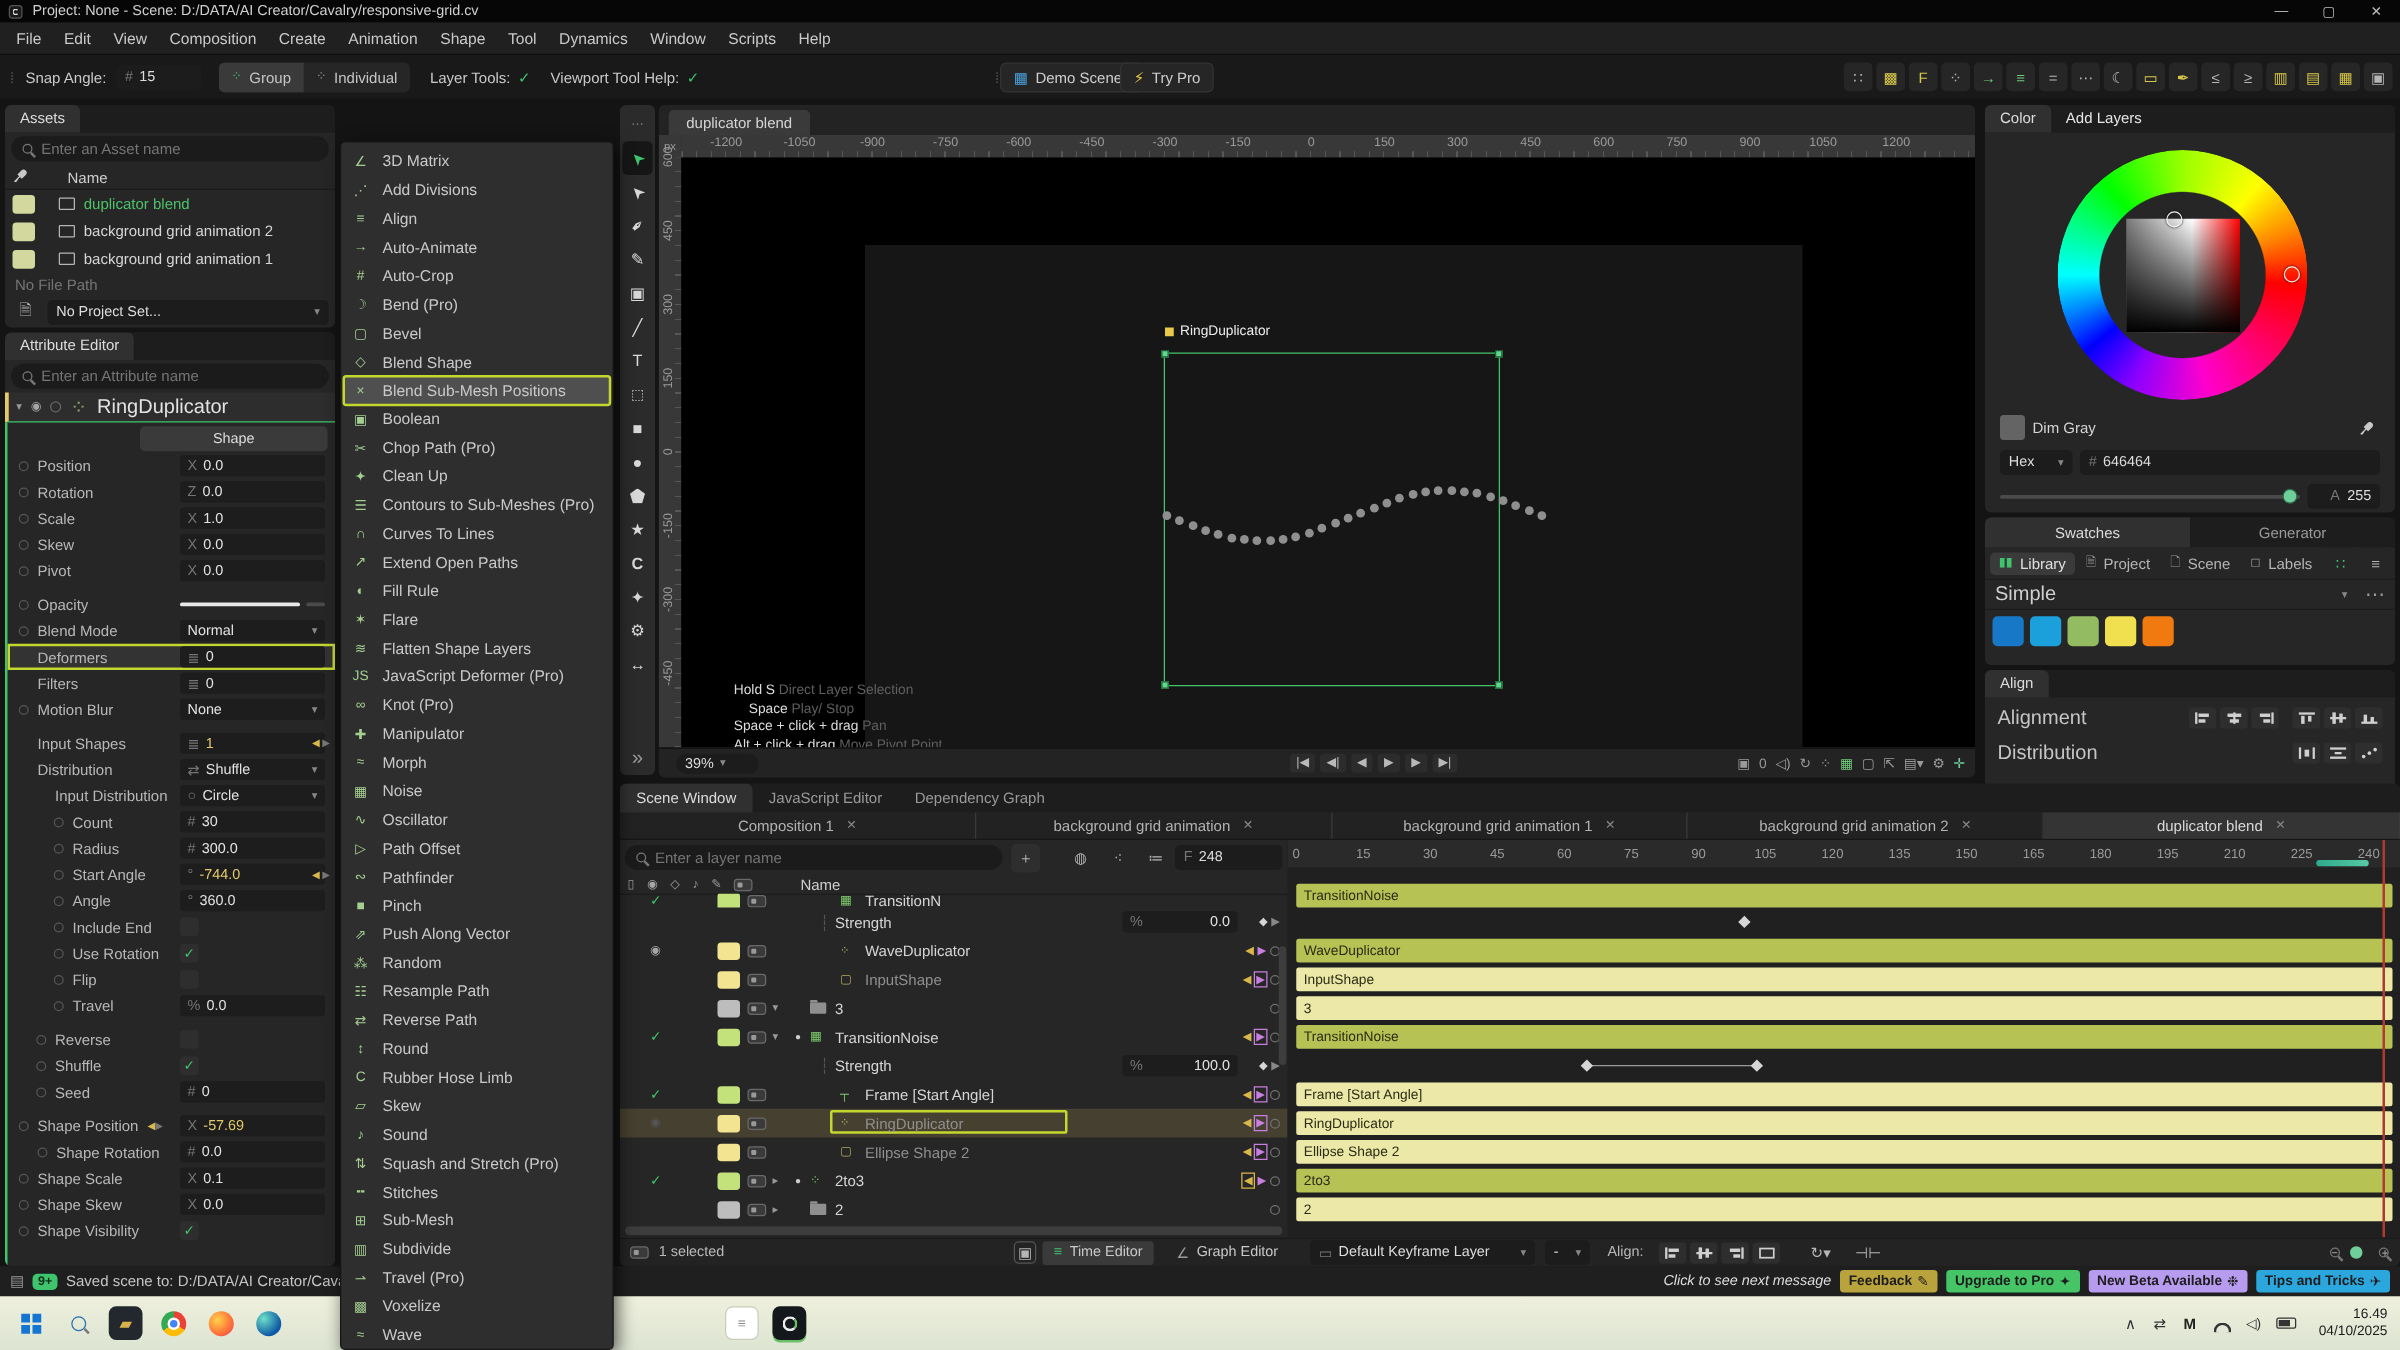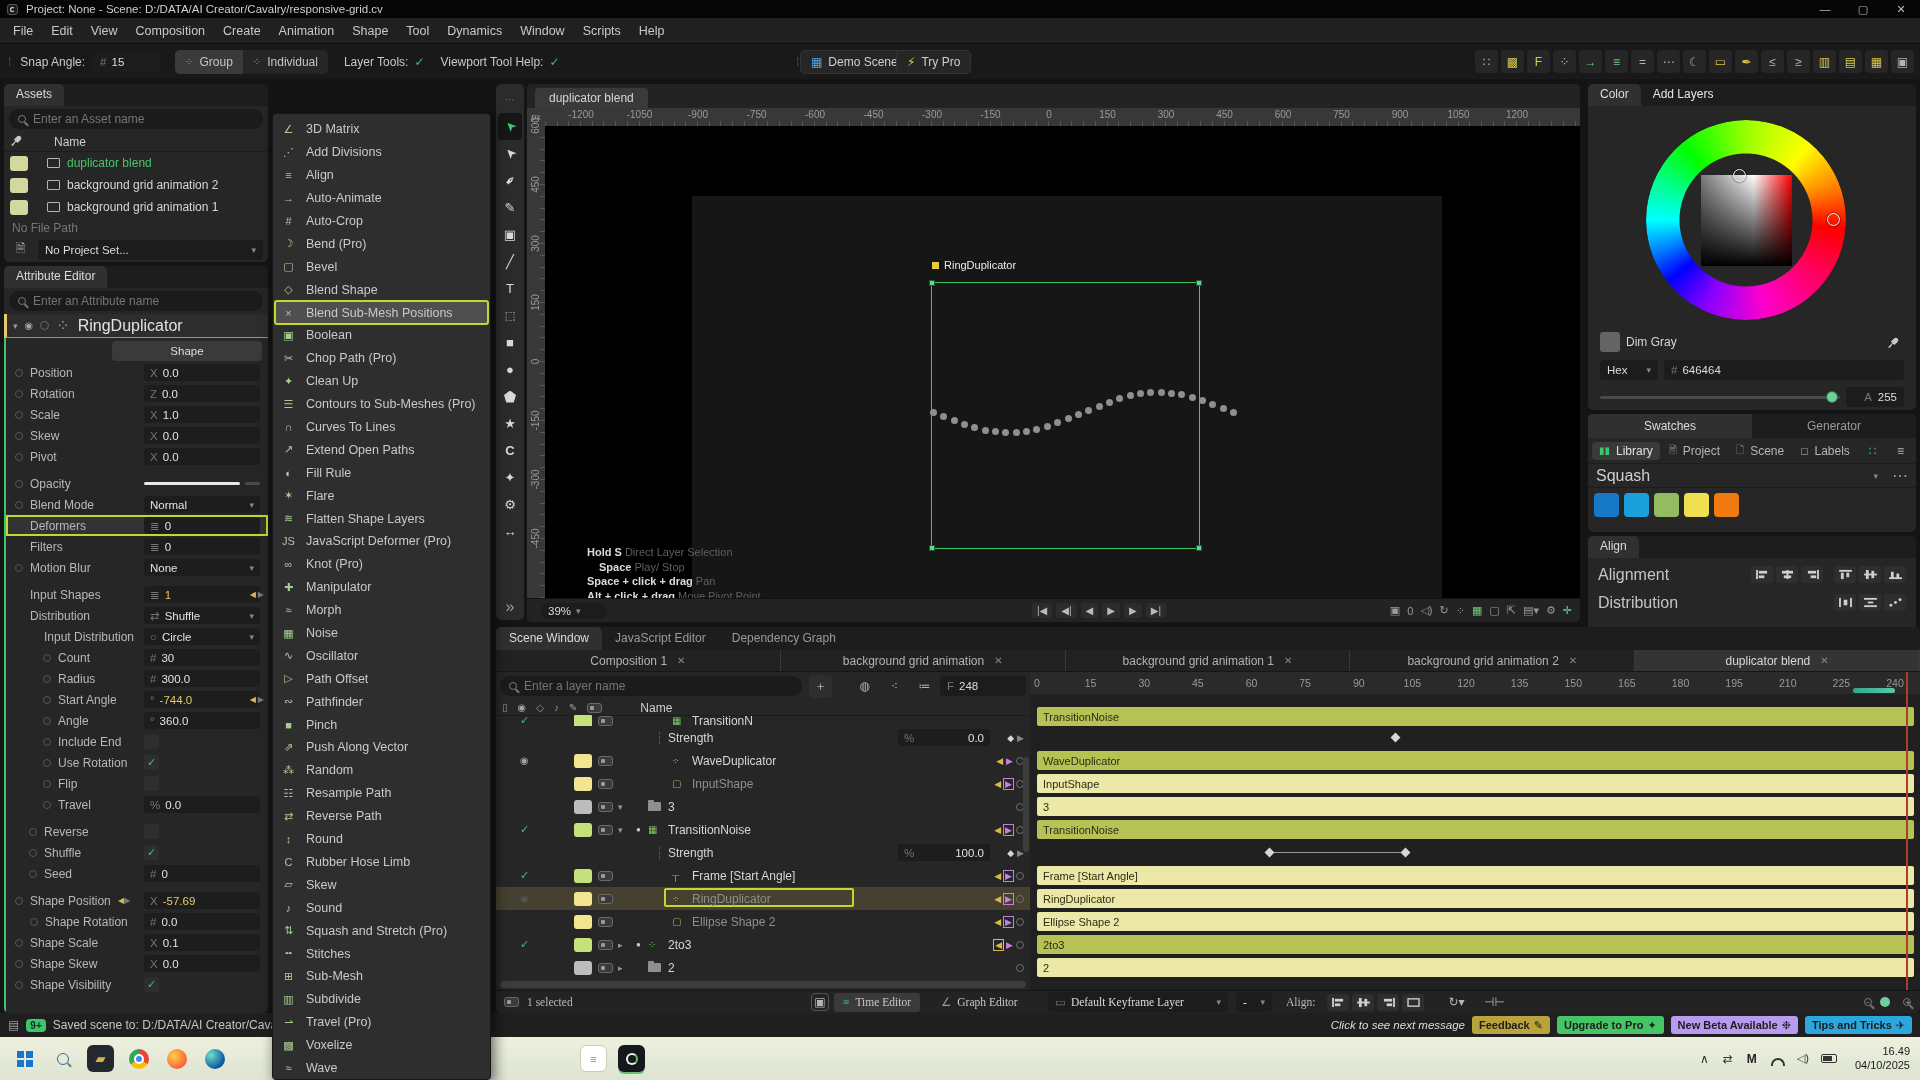--- a/index.html
+++ b/index.html
@@ -66,21 +66,21 @@
   .ruler-v span{position:absolute;left:1px;font-size:10px;color:#9a9a9a;transform:rotate(-90deg);transform-origin:center;width:30px;text-align:center;margin-left:-8px;}
   .corner{position:absolute;left:0;top:24px;width:18px;height:18px;background:#383838;font-size:9px;color:#9a9a9a;display:flex;align-items:center;justify-content:center;}
   .canvas{position:absolute;left:18px;top:42px;right:0;bottom:24px;background:#000;overflow:hidden;}
   .comp{position:absolute;background:#161616;}
   .selbox{position:absolute;border:1px solid #43c46b;}
   .hdl{position:absolute;width:6px;height:6px;background:#5fd88b;border:1px solid #1d5c34;}
   .ringlbl{position:absolute;display:flex;align-items:center;gap:5px;font-size:11px;color:#ececec;}
   .ringlbl i{width:7px;height:7px;background:#e8c94a;}
   .dot{position:absolute;width:7px;height:7px;border-radius:50%;background:#8f8f8f;}
   .helpl{position:absolute;font-size:11px;white-space:nowrap;}
-  .helpl b{color:#dcdcdc;font-weight:bold;}
+  .helpl b{color:#dcdcdc;font-weight:normal;}
   .helpl span{color:#5f5f5f;}
   .playbar{position:absolute;left:0;bottom:0;width:100%;height:24px;background:#232323;border-top:1px solid #111;display:flex;align-items:center;}
   .trans{display:flex;gap:4px;position:absolute;left:505px;}
   .trans span{color:#b9b9b9;font-size:10px;background:#2c2c2c;border-radius:3px;padding:2px 5px;}
   .vicons{position:absolute;right:8px;display:flex;gap:7px;align-items:center;color:#9a9a9a;font-size:11px;}
   
   .rp{position:absolute;left:1588px;top:84px;width:328px;height:929px;}
   .wheel{position:absolute;border-radius:50%;
     background:conic-gradient(from 0deg,#9f0,#ff0 40deg,#f80 68deg,#f00 95deg,#f06 130deg,#f0c 168deg,#80f 205deg,#00f 232deg,#08f 252deg,#0ff 270deg,#0f8 295deg,#0f0 320deg,#9f0 360deg);
     -webkit-mask:radial-gradient(circle,transparent 66px,#000 67px);mask:radial-gradient(circle,transparent 66px,#000 67px);}
@@ -111,21 +111,21 @@
   .kf3{position:absolute;right:6px;display:flex;gap:3px;align-items:center;font-size:9px;}
   .kf3 .c{width:8px;height:8px;border:1px solid #6f6f6f;border-radius:50%;}
   .pfield{position:absolute;right:40px;width:92px;height:17px;background:#1d1d1d;border-radius:3px;display:flex;align-items:center;gap:5px;padding:0 6px;font-size:11.5px;color:#e2e2e2;}
   .tl{position:absolute;left:534px;top:45px;width:890px;height:318px;overflow:hidden;background:#202020;}
   .tlruler{position:absolute;left:0;top:0;width:100%;height:22px;background:#2a2a2a;}
   .tlruler span{position:absolute;top:5px;font-size:10.5px;color:#9a9a9a;transform:translateX(-50%);}
   .bar{position:absolute;height:19px;border-radius:2px;font-size:11px;display:flex;align-items:center;padding-left:6px;color:#2c2c14;white-space:nowrap;overflow:hidden;}
   .bar.olive{background:#b6c254;}
   .bar.pale{background:#ece9a8;}
   .kdi{position:absolute;width:7px;height:7px;background:#d6d6d6;transform:rotate(45deg);}
-  .bbar{position:absolute;left:0;bottom:0;width:100%;height:23px;background:#232323;border-top:1px solid #141414;border-radius:0 0 5px 5px;display:flex;align-items:center;font-size:11.5px;color:#b9b9b9;font-family:Liberation Serif, serif;}
+  .bbar{position:absolute;left:0;bottom:0;width:100%;height:23px;background:#232323;border-top:1px solid #141414;border-radius:0 0 5px 5px;display:flex;align-items:center;font-size:11.5px;color:#b9b9b9;}
   .bbtn{display:flex;align-items:center;gap:6px;height:19px;padding:0 9px;border-radius:3px;color:#c9c9c9;}
   .bbtn.on{background:#3a3a3a;}
   
   .status{position:absolute;left:0;top:1013px;width:1920px;height:24px;background:#1f1f1f;display:flex;align-items:center;font-size:12px;color:#c5c5c5;z-index:40;}
   .badge{background:#3ec46d;color:#0c2e18;font-weight:bold;font-size:10px;border-radius:4px;padding:1px 4px;margin:0 7px;}
   .sbtn{height:18px;border-radius:3px;display:flex;align-items:center;gap:4px;padding:0 7px;font-size:11px;font-weight:bold;color:#1d1d1d;margin-left:7px;}
   .task{position:absolute;left:0;top:1037px;width:1920px;height:43px;background:linear-gradient(to bottom,#eef0dd,#dde4d2);display:flex;align-items:center;z-index:40;}
   .tico{width:27px;height:27px;border-radius:6px;margin-left:11px;display:flex;align-items:center;justify-content:center;flex:none;}
   .win4{width:16px;height:16px;display:grid;grid-template-columns:7px 7px;grid-template-rows:7px 7px;gap:2px;}
   .win4 i{background:#1576d2;}
@@ -748,21 +748,21 @@
         <span class="swbtn ">
      <span style="color:#9a9a9a;font-size:10px">🗎</span>Project</span>
         <span class="swbtn ">
      <span style="color:#9a9a9a;font-size:10px">🗋</span>Scene</span>
         <span class="swbtn ">
      <span style="color:#9a9a9a;font-size:10px">◻</span>Labels</span>
         <span class="ibtn" style="margin-left:auto;color:#3ec46d">∷</span>
      <span class="ibtn">≡</span>
       </div>
     <div class="r" style="height:24px;padding:0 8px;color:#cfcfcf;border-bottom:1px solid #1c1c1c">
-      <span>Squash</span>
+      <span>Simple</span>
       <span style="margin-left:auto;color:#888;font-size:9px">▾</span>
       <span style="margin-left:14px;color:#999">⋯</span>
     </div>
     <div class="r" id="swcolors" style="padding:5px 6px;gap:5px">
         <span style="width:25px;height:24px;border-radius:4px;background:#1878c8"></span>
         <span style="width:25px;height:24px;border-radius:4px;background:#1ba0dc"></span>
         <span style="width:25px;height:24px;border-radius:4px;background:#93bc62"></span>
         <span style="width:25px;height:24px;border-radius:4px;background:#f0e050"></span>
         <span style="width:25px;height:24px;border-radius:4px;background:#f07a10"></span>
       </div>

